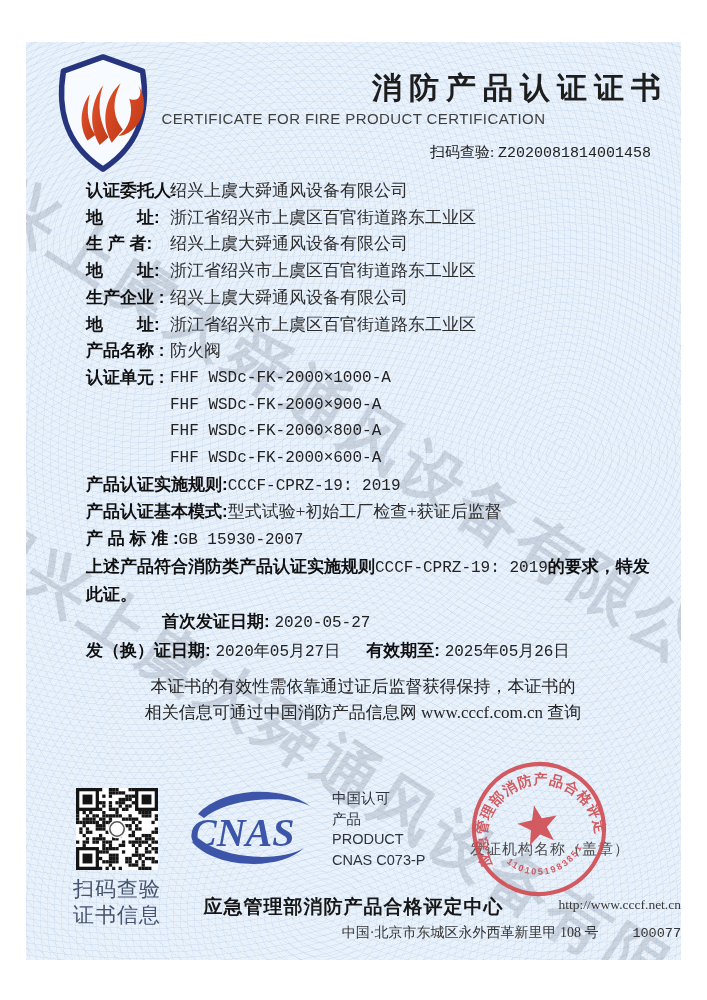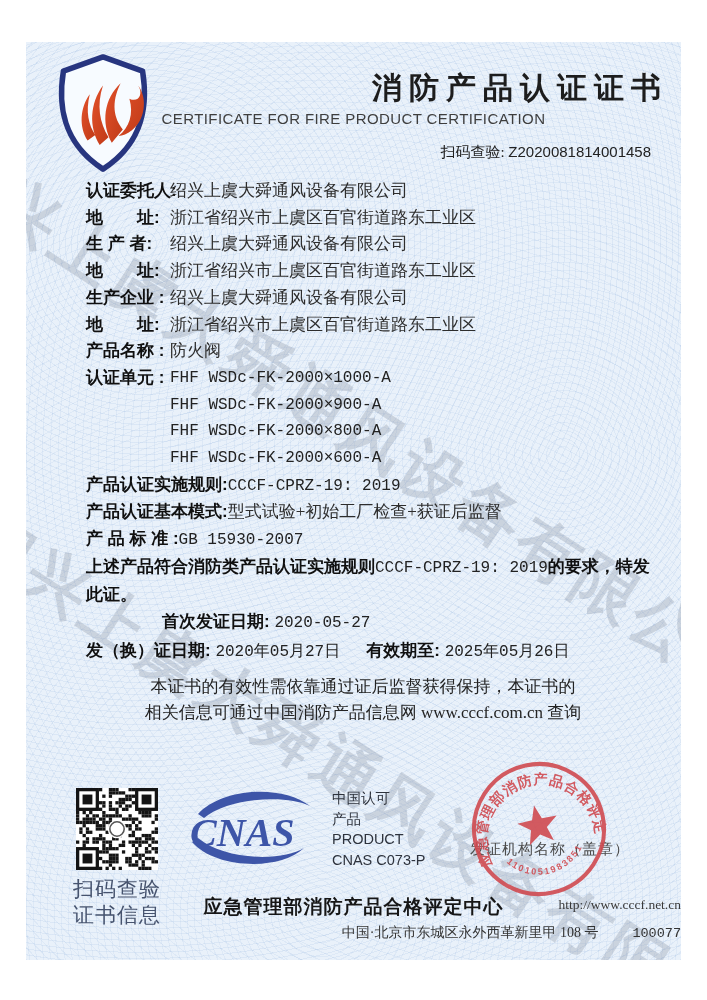--- a/index.html
+++ b/index.html
@@ -29,21 +29,21 @@
   .content { position:absolute; inset:0; z-index:2; }
 
   .logo { position:absolute; left:22px; top:10px; width:110px; height:122px; }
 
   .hdr-title { position:absolute; left:0; right:13px; top:26px; text-align:right;
     font-size:30px; font-weight:bold; letter-spacing:7px; color:#1d1d1d; }
   .hdr-sub { position:absolute; left:0; right:0; top:68px; text-align:center;
     font-size:15px; color:#3e3e3e; letter-spacing:.4px; }
   .cert-no { position:absolute; top:101px; right:30px; font-size:15px; color:#222;
     font-family:"Liberation Serif", serif; }
-  .cert-no .num { font-family:Liberation Sans, sans-serif; }
+  .cert-no .num { font-family:Liberation Mono, monospace; }
 
   .bodyflow { position:absolute; left:60px; top:136px; width:566px; }
   .frow { display:flex; line-height:26.7px; font-size:17px; }
   .flbl { width:84px; flex:none; font-weight:bold; color:#101010; white-space:pre; }
   .flbl.alignr { text-align:right; }
   .fval { color:#2d2d2d; font-family:"Liberation Serif", serif; white-space:pre; }
   .fval.mono { font-family:"Liberation Mono", monospace; font-size:16px; color:#222; }
 
   .rrow { line-height:26.7px; font-size:17px; }
   .rlbl { font-weight:bold; color:#101010; white-space:pre; }

